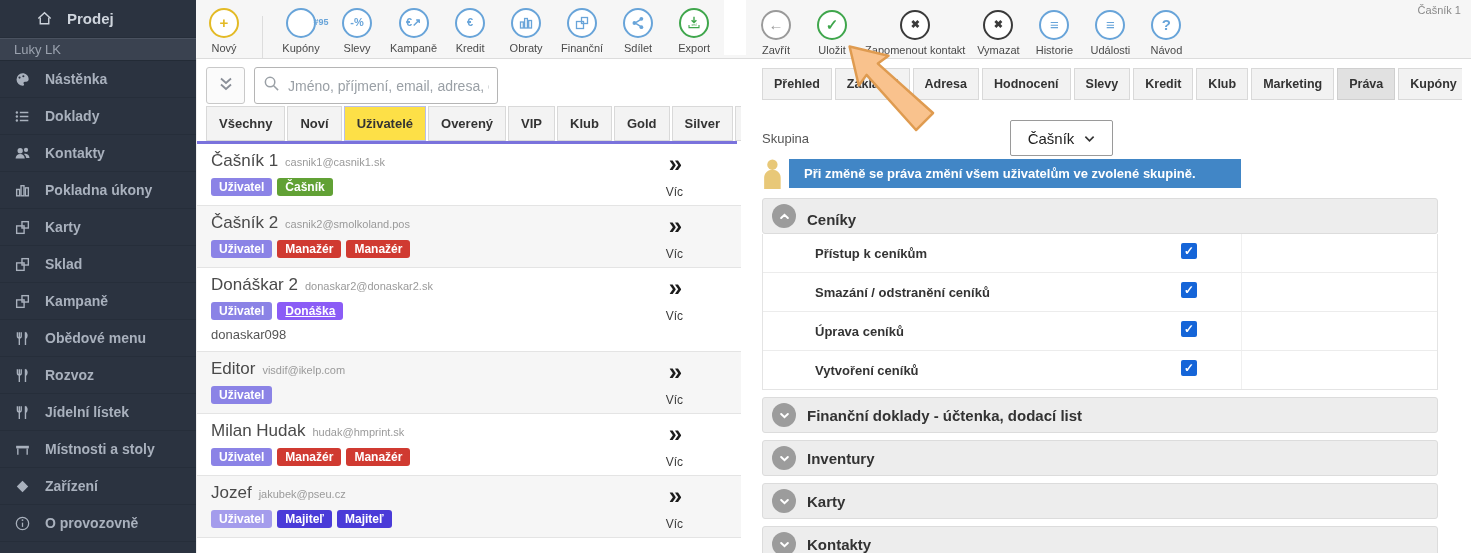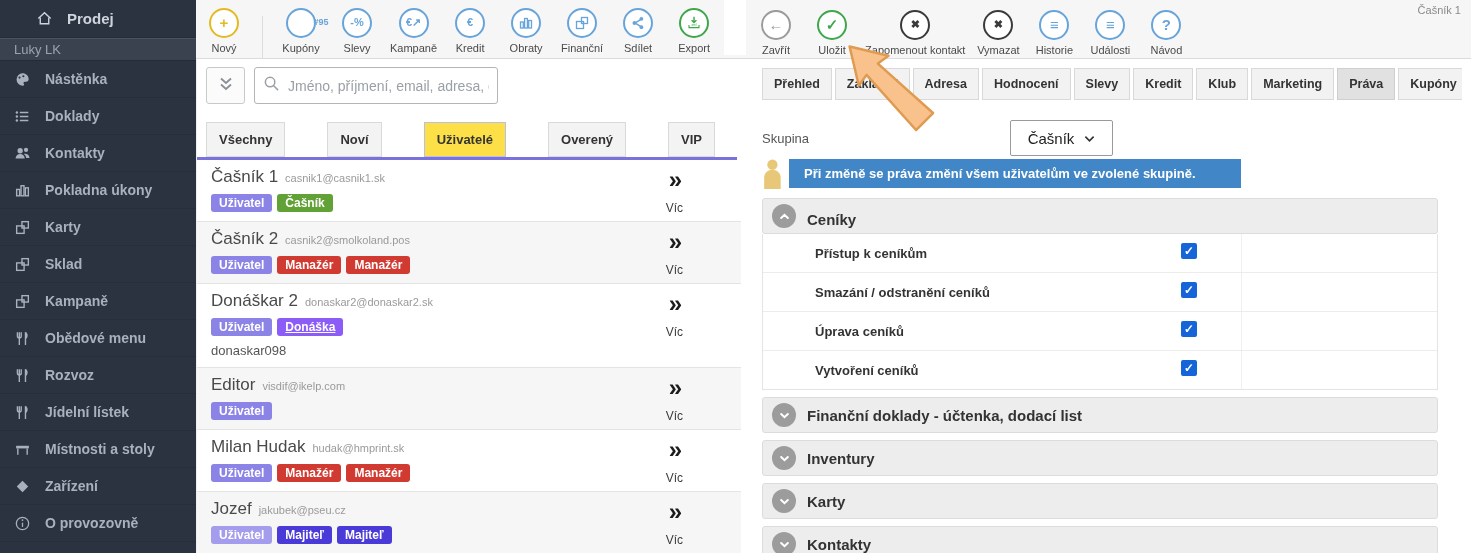--- a/index.html
+++ b/index.html
@@ -40,21 +40,21 @@
   .ctrl-row { display:flex; padding:8px 0 0 9px; }
   #collapse-btn { width:39px; height:37px; border:1px solid #c9c9c9; background:#fbfbfb;
     border-radius:3px; display:flex; align-items:center; justify-content:center; cursor:pointer; }
   #collapse-btn svg { width:18px; height:18px; }
   .searchbox { margin-left:9px; width:244px; height:37px; border:1px solid #b5b5b5; border-radius:3px;
     background:#fff; display:flex; align-items:center; padding:0 8px; }
   .searchbox svg { width:17px; height:17px; flex:none; }
   .searchbox input { border:none; outline:none; width:100%; margin-left:8px; font-size:14px;
     color:#555; font-family:"Liberation Sans", sans-serif; }
   .searchbox input::placeholder { color:#9aa0a6; }
-  #filter-tabs { display:flex; margin-top:18px; padding-left:9px;gap:40px; }
+  #filter-tabs { display:flex; margin-top:2px; padding-left:9px; }
   .ftab { padding:9px 12px; background:#f3f3f3; border:1px solid #d9d9d9; margin-right:2px;
     font-size:13px; font-weight:bold; color:#333; white-space:nowrap; cursor:pointer; }
   .ftab.active { background:#fde047; border-color:#b9bfe9; }
   #tabs-underline { height:3px; background:#7a72dc; margin-top:0; width:540px; }
   #contact-list { width:100%; }
   .c-row { position:relative; padding:7px 12px 9px 14px; border-bottom:1px solid #e4e4e4; min-height:57px; }
   .c-row:nth-child(even) { background:#f6f6f6; }
   .c-name { font-size:17px; color:#4a4a4a; }
   .c-email { font-size:11px; color:#9a9a9a; margin-left:7px; }
   .c-badges { margin-top:6px; min-height:2px; }

